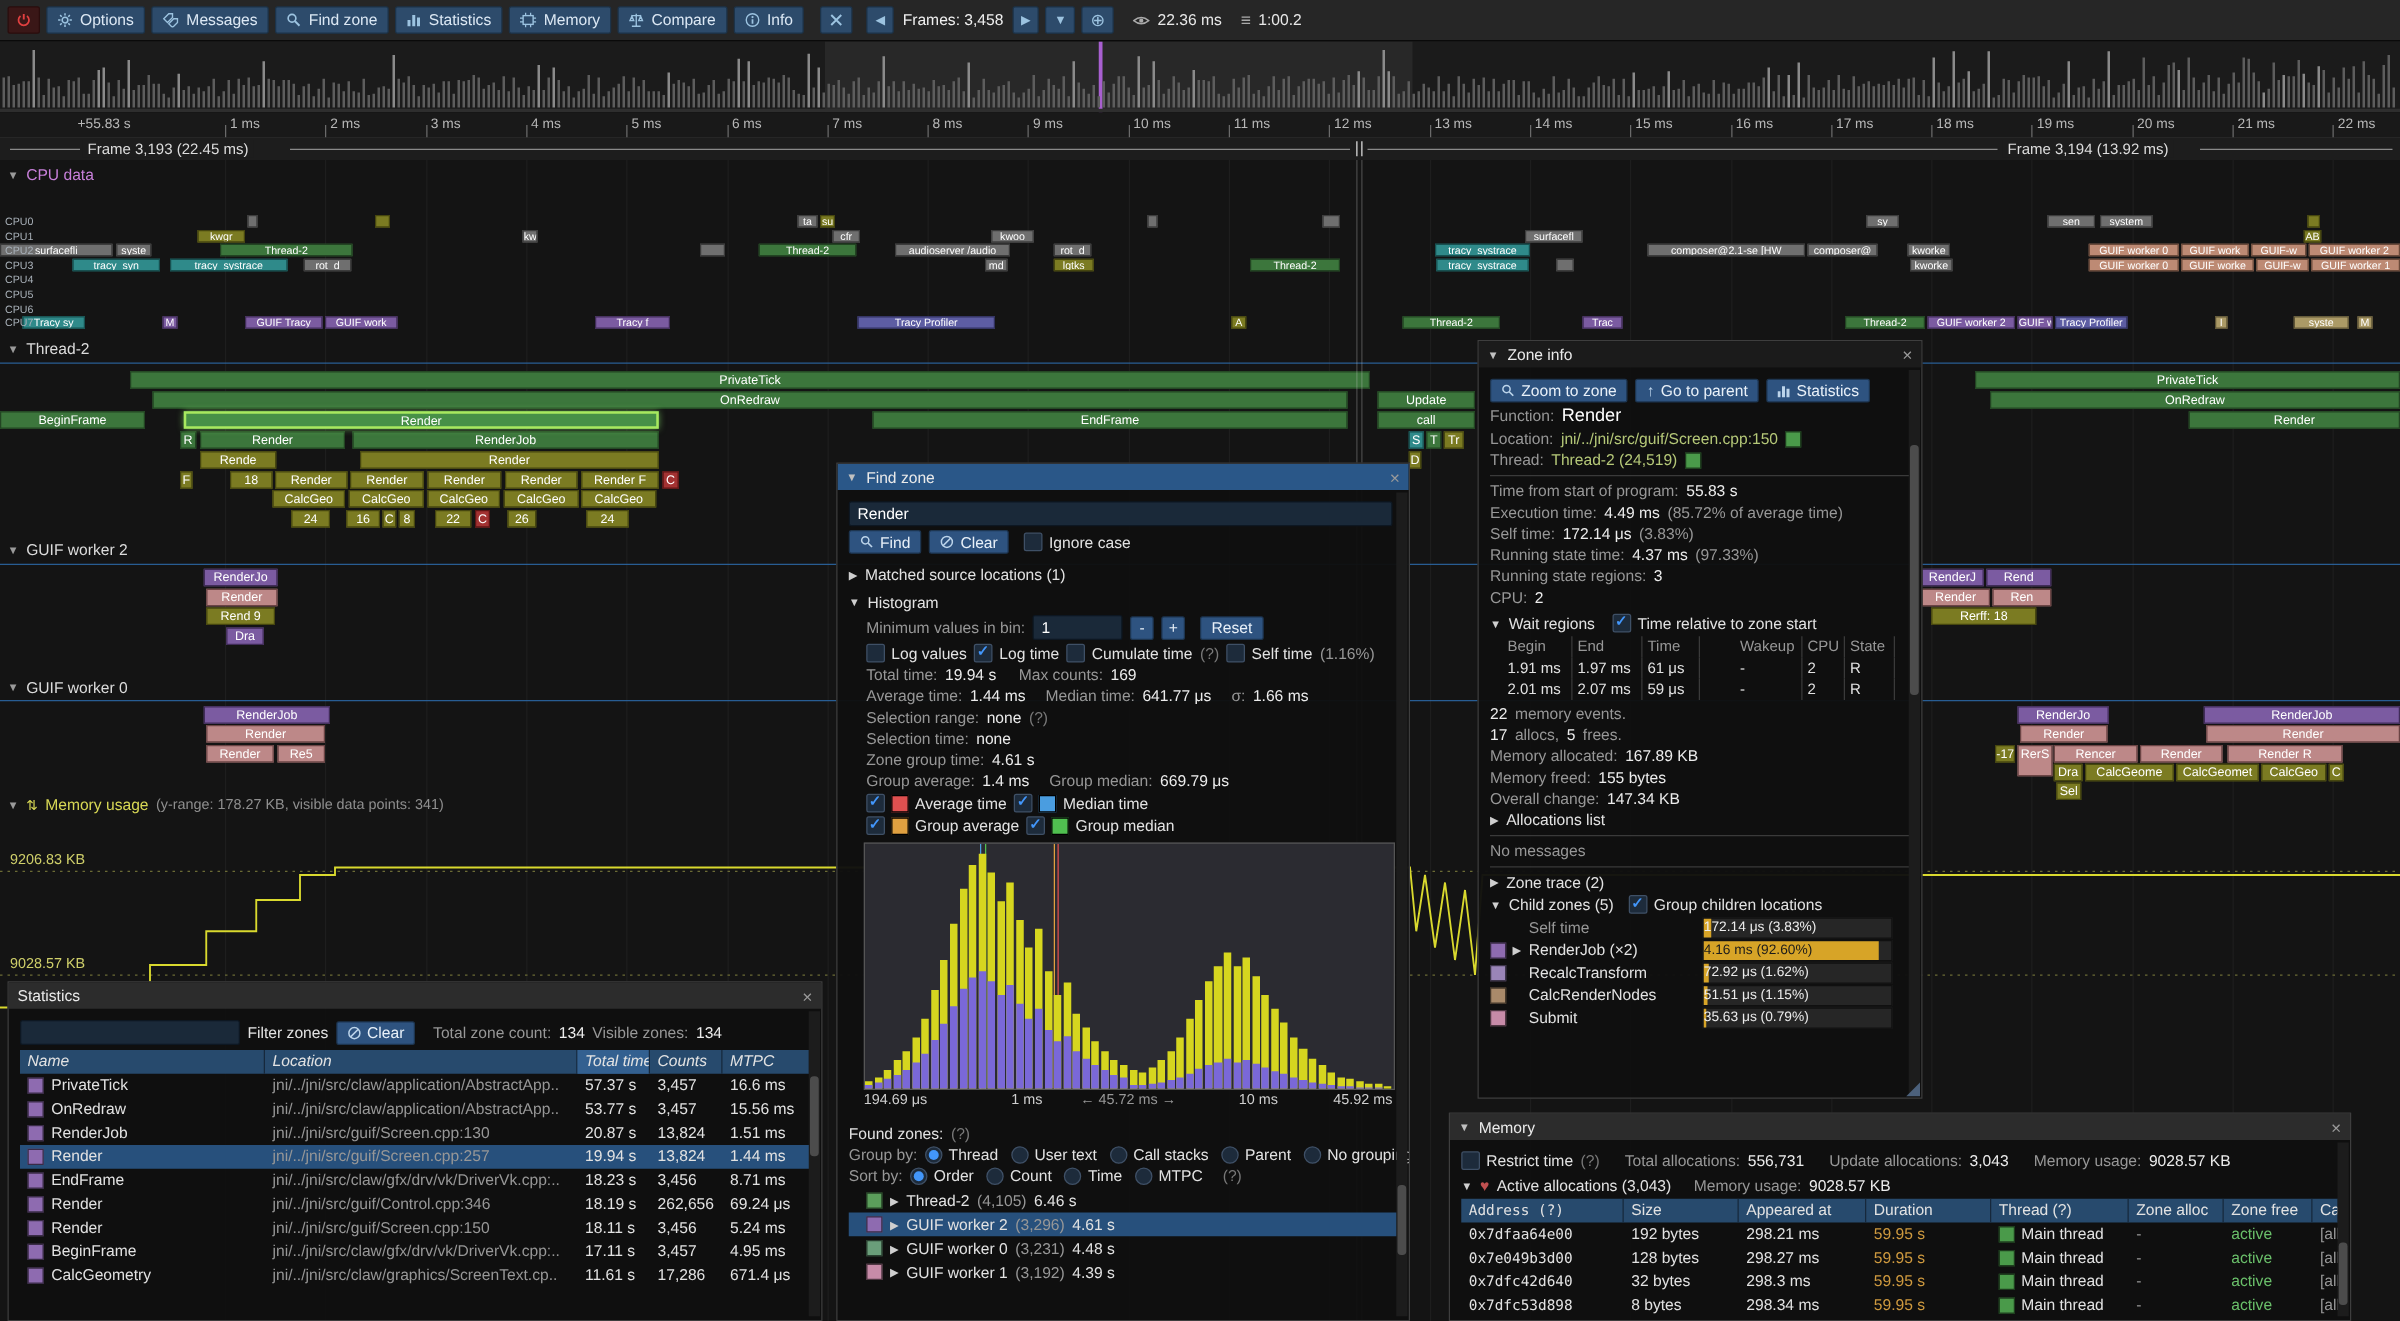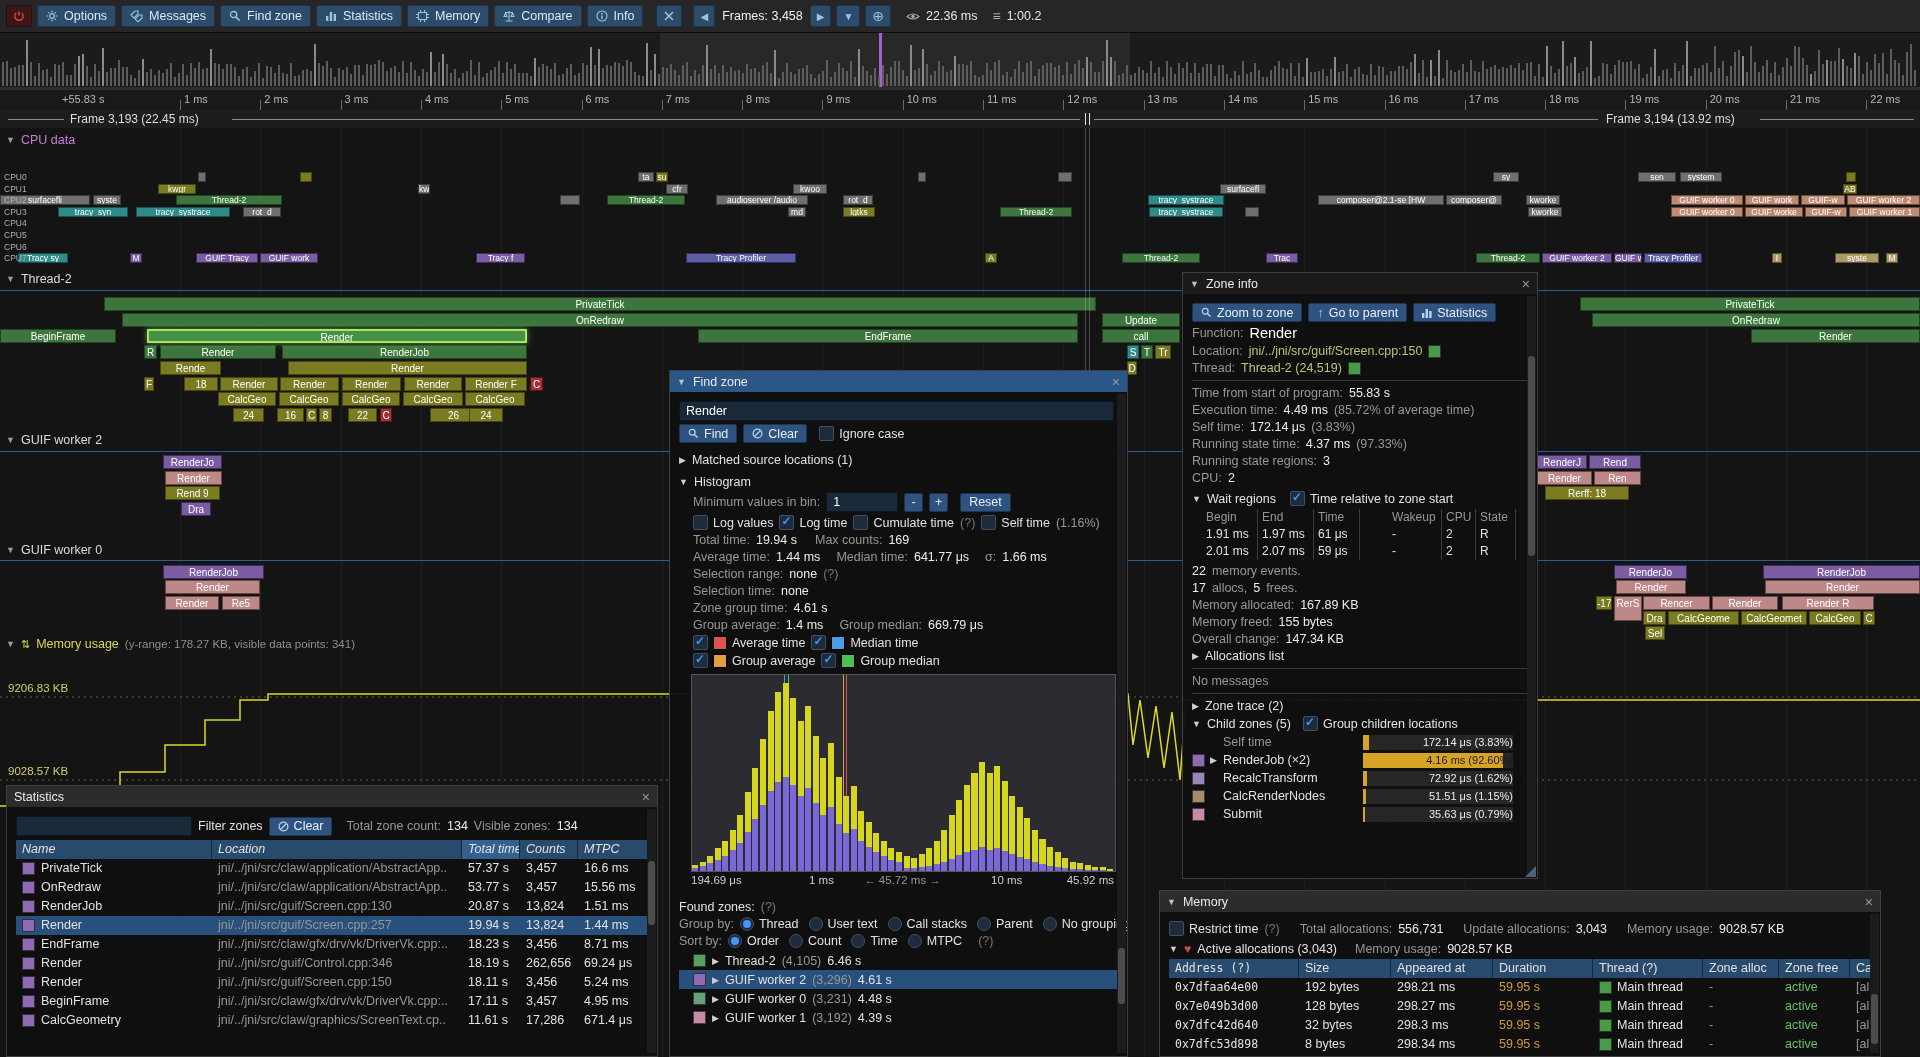--- a/index.html
+++ b/index.html
@@ -126,21 +126,21 @@
   #win-zone{left:1182px;top:272px;width:356px;height:607px;}
   .zi-fn{font-size:14.5px;color:#ffffff;}
   .wait-table{margin:2px 0 4px 10px;font-size:12px;}
   .wait-table .wr{display:flex;height:17px;line-height:17px;}
   .wait-table .wr>span{border-right:1px solid #3a3a3a;padding:0 4px;box-sizing:border-box;overflow:hidden;}
   .wcol1{width:56px;} .wcol2{width:56px;} .wcol3{width:46px;} .wcol4{width:54px;margin-left:28px;} .wcol5{width:34px;} .wcol6{width:40px;}
   .cz-row{display:flex;align-items:center;gap:5px;margin:2px 0;height:16px;}
   .cz-arrow{font-size:9px;color:#cfcfcf;width:8px;}
   .cz-bar{margin-left:auto;margin-right:14px;width:150px;height:15px;background:#262626;border:1px solid #101010;position:relative;flex:none;}
   .cz-fill{position:absolute;left:0;top:0;bottom:0;background:#d7a427;}
-  .cz-text{position:absolute;left:0;width:100%;text-align:right;font-size:11px;line-height:15px;color:#ececec;}
+  .cz-text{position:absolute;left:0;width:100%;text-align:left;font-size:11px;line-height:15px;color:#ececec;}
   .cz-row.big .cz-text{color:#1b1b1b;}
   .cz-row.dim .cz-label{color:#979797;}
 
   
   #win-mem{left:1159px;top:890px;width:722px;height:167px;}
   .m-thead{display:flex;background:#274a6d;height:19px;line-height:19px;margin-top:3px;}
   .m-thead>span,.m-row>span{border-right:1px solid #16283c;padding:0 6px;box-sizing:border-box;overflow:hidden;white-space:nowrap;}
   .m-row{display:flex;height:19px;line-height:19px;align-items:center;}
   .m-row>span{border-right:none;}
   .mc1{width:130px;font-family:"DejaVu Sans Mono",monospace;font-size:11.5px;}
@@ -893,21 +893,21 @@
     <div class="zone zc-gy z-cpu" style="left: 1245px; width: 14px; top: 206.8px; height: 10px; line-height: 9px;"></div>
     <div class="zone zc-gy z-cpu" style="left: 1528px; width: 34px; top: 206.8px; height: 10px; line-height: 9px;">kworke</div>
     <div class="zone zc-sa z-cpu" style="left: 1671px; width: 72px; top: 206.8px; height: 10px; line-height: 9px;">GUIF worker 0</div>
     <div class="zone zc-sa z-cpu" style="left: 1745px; width: 58px; top: 206.8px; height: 10px; line-height: 9px;">GUIF worke</div>
     <div class="zone zc-sa z-cpu" style="left: 1805px; width: 42px; top: 206.8px; height: 10px; line-height: 9px;">GUIF-w</div>
     <div class="zone zc-sa z-cpu" style="left: 1849px; width: 71px; top: 206.8px; height: 10px; line-height: 9px;">GUIF worker 1</div>
     <div class="zone zc-te z-cpu" style="left: 18px; width: 50px; top: 253.2px; height: 10px; line-height: 9px;">Tracy sy</div>
     <div class="zone zc-pu z-cpu" style="left: 130px; width: 12px; top: 253.2px; height: 10px; line-height: 9px;">M</div>
     <div class="zone zc-pu z-cpu" style="left: 196px; width: 62px; top: 253.2px; height: 10px; line-height: 9px;">GUIF Tracy</div>
     <div class="zone zc-pu z-cpu" style="left: 260px; width: 58px; top: 253.2px; height: 10px; line-height: 9px;">GUIF work</div>
-    <div class="zone zc-pu z-cpu" style="left: 476px; width: 49px; top: 253.2px; height: 10px; line-height: 9px;">Tracy f</div>
+    <div class="zone zc-pu z-cpu" style="left: 476px; width: 60px; top: 253.2px; height: 10px; line-height: 9px;">Tracy f</div>
     <div class="zone zc-bl z-cpu" style="left: 686px; width: 110px; top: 253.2px; height: 10px; line-height: 9px;">Tracy Profiler</div>
     <div class="zone zc-ol z-cpu" style="left: 985px; width: 12px; top: 253.2px; height: 10px; line-height: 9px;">A</div>
     <div class="zone zc-gn z-cpu" style="left: 1122px; width: 78px; top: 253.2px; height: 10px; line-height: 9px;">Thread-2</div>
     <div class="zone zc-pu z-cpu" style="left: 1266px; width: 32px; top: 253.2px; height: 10px; line-height: 9px;">Trac</div>
     <div class="zone zc-gn z-cpu" style="left: 1476px; width: 64px; top: 253.2px; height: 10px; line-height: 9px;">Thread-2</div>
     <div class="zone zc-pu z-cpu" style="left: 1542px; width: 70px; top: 253.2px; height: 10px; line-height: 9px;">GUIF worker 2</div>
     <div class="zone zc-pu z-cpu" style="left: 1614px; width: 28px; top: 253.2px; height: 10px; line-height: 9px;">GUIF w</div>
     <div class="zone zc-bl z-cpu" style="left: 1644px; width: 58px; top: 253.2px; height: 10px; line-height: 9px;">Tracy Profiler</div>
     <div class="zone zc-tn z-cpu" style="left: 1772px; width: 10px; top: 253.2px; height: 10px; line-height: 9px;">I</div>
     <div class="zone zc-tn z-cpu" style="left: 1835px; width: 44px; top: 253.2px; height: 10px; line-height: 9px;">syste</div>
@@ -943,21 +943,21 @@
     <div class="zone zc-ol" style="left: 279px; width: 60px; top: 392.4px; height: 14px; line-height: 13px;">CalcGeo</div>
     <div class="zone zc-ol" style="left: 342px; width: 58px; top: 392.4px; height: 14px; line-height: 13px;">CalcGeo</div>
     <div class="zone zc-ol" style="left: 403px; width: 60px; top: 392.4px; height: 14px; line-height: 13px;">CalcGeo</div>
     <div class="zone zc-ol" style="left: 465px; width: 60px; top: 392.4px; height: 14px; line-height: 13px;">CalcGeo</div>
     <div class="zone zc-ol" style="left: 233px; width: 31px; top: 408.3px; height: 14px; line-height: 13px;">24</div>
     <div class="zone zc-ol" style="left: 277px; width: 27px; top: 408.3px; height: 14px; line-height: 13px;">16</div>
     <div class="zone zc-ol" style="left: 306px; width: 11px; top: 408.3px; height: 14px; line-height: 13px;">C</div>
     <div class="zone zc-ol" style="left: 319px; width: 13px; top: 408.3px; height: 14px; line-height: 13px;">8</div>
     <div class="zone zc-ol" style="left: 348px; width: 29px; top: 408.3px; height: 14px; line-height: 13px;">22</div>
     <div class="zone zc-rd" style="left: 380px; width: 12px; top: 408.3px; height: 14px; line-height: 13px;">C</div>
-    <div class="zone zc-ol" style="left: 430px; width: 47px; top: 408.3px; height: 14px; line-height: 13px;">26</div>
+    <div class="zone zc-ol" style="left: 406px; width: 23px; top: 408.3px; height: 14px; line-height: 13px;">26</div>
     <div class="zone zc-ol" style="left: 469px; width: 34px; top: 408.3px; height: 14px; line-height: 13px;">24</div>
     <div class="zone zc-pu" style="left: 163px; width: 59px; top: 455px; height: 14px; line-height: 13px;">RenderJo</div>
     <div class="zone zc-pu" style="left: 1537px; width: 50px; top: 455px; height: 14px; line-height: 13px;">RenderJ</div>
     <div class="zone zc-pu" style="left: 1589px; width: 52px; top: 455px; height: 14px; line-height: 13px;">Rend</div>
     <div class="zone zc-pk" style="left: 165px; width: 57px; top: 470.5px; height: 14px; line-height: 13px;">Render</div>
     <div class="zone zc-pk" style="left: 1537px; width: 55px; top: 470.5px; height: 14px; line-height: 13px;">Render</div>
     <div class="zone zc-pk" style="left: 1594px; width: 47px; top: 470.5px; height: 14px; line-height: 13px;">Ren</div>
     <div class="zone zc-ol" style="left: 165px; width: 55px; top: 486px; height: 14px; line-height: 13px;">Rend 9</div>
     <div class="zone zc-ol" style="left: 1545px; width: 84px; top: 486px; height: 14px; line-height: 13px;">Rerff: 18</div>
     <div class="zone zc-pu" style="left: 181px; width: 30px; top: 501.5px; height: 14px; line-height: 13px;">Dra</div>

